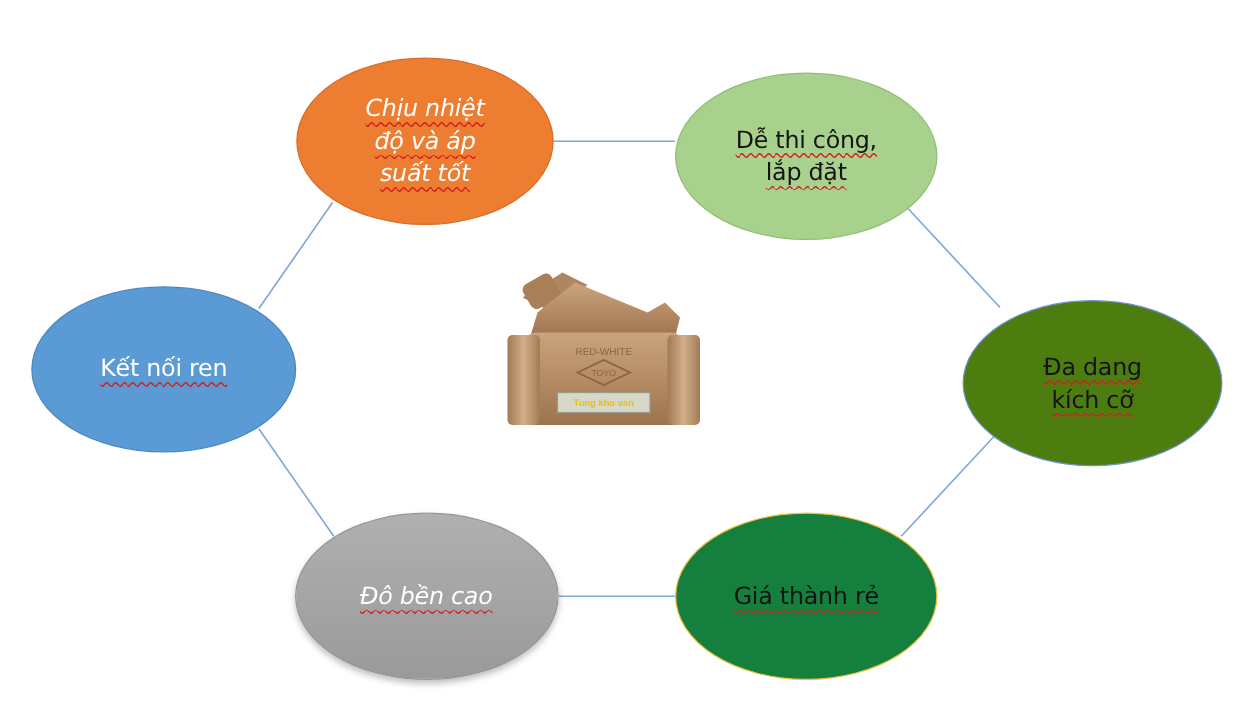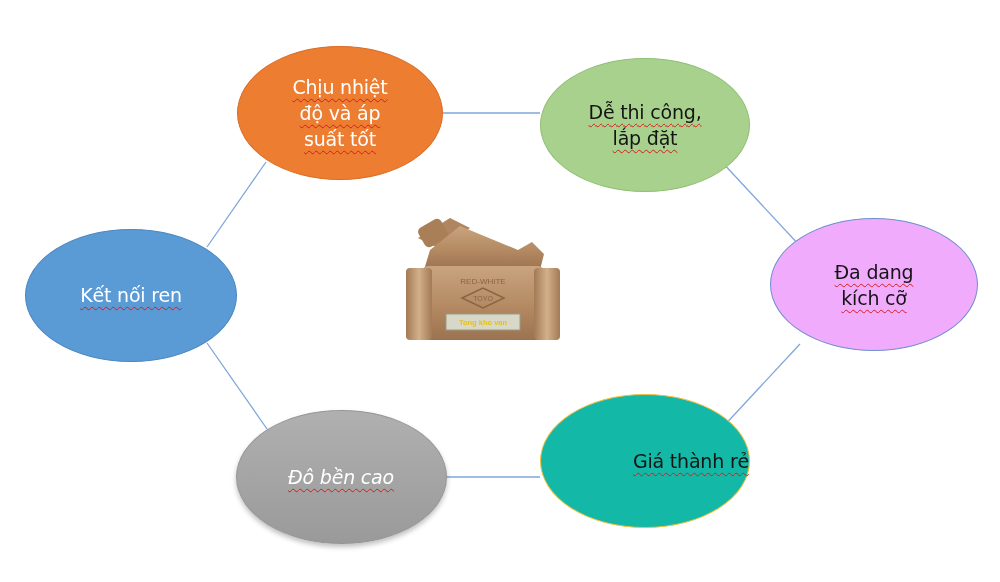--- a/index.html
+++ b/index.html
@@ -23,34 +23,34 @@
       <line x1="443" y1="113" x2="540" y2="113" stroke="#7FA7D9" stroke-width="1.3"></line>
       <line x1="721" y1="161" x2="800" y2="246" stroke="#7FA7D9" stroke-width="1.3"></line>
       <line x1="800" y1="344" x2="721" y2="429" stroke="#7FA7D9" stroke-width="1.3"></line>
       <line x1="540" y1="477" x2="447" y2="477" stroke="#7FA7D9" stroke-width="1.3"></line>
       <line x1="267" y1="429" x2="207" y2="343" stroke="#7FA7D9" stroke-width="1.3"></line>
       <line x1="207" y1="247" x2="266" y2="162" stroke="#7FA7D9" stroke-width="1.3"></line>
     </g>
 </svg>
 
 <div id="nodes">
-    <div class="node" style="left: 237px; top: 46px; width: 206px; height: 134px; background: rgb(237, 125, 49); border: 1px solid rgb(217, 109, 37);">
+    <div class="node" style="left: 237px; top: 46px; width: 206px; height: 134px; background: rgb(237, 125, 49); border: 1px solid rgb(217, 109, 37); font-style: italic;">
       <span class="node-label light">Chịu nhiệt
 độ và áp
 suất tốt</span>
     </div>
     <div class="node" style="left: 540px; top: 58px; width: 210px; height: 134px; background: rgb(169, 209, 142); border: 1px solid rgb(143, 191, 114);">
       <span class="node-label dark">Dễ thi công,
 lắp đặt</span>
     </div>
-    <div class="node" style="left: 770px; top: 218px; width: 208px; height: 133px; background: #f0abfc; border: 1px solid rgb(111, 143, 207);">
+    <div class="node" style="left: 770px; top: 240px; width: 208px; height: 133px; background: #4d7c0f; border: 1px solid rgb(111, 143, 207);">
       <span class="node-label dark">Đa dang
 kích cỡ</span>
     </div>
-    <div class="node" style="left: 540px; top: 394px; width: 210px; height: 134px; background: #14b8a6; border: 1px solid rgb(240, 192, 64); justify-content: flex-end;">
+    <div class="node" style="left: 540px; top: 410px; width: 210px; height: 134px; background: #15803d; border: 1px solid rgb(240, 192, 64);">
       <span class="node-label dark">Giá thành rẻ</span>
     </div>
     <div class="node" style="left: 235.5px; top: 410px; width: 211px; height: 134px; background: linear-gradient(rgb(176, 176, 176), rgb(154, 154, 154)); border: 1px solid rgb(149, 149, 149); box-shadow: rgba(0, 0, 0, 0.25) 0px 3px 5px; font-style: italic;">
       <span class="node-label light">Đô bền cao</span>
     </div>
     <div class="node" style="left: 25px; top: 228.5px; width: 212px; height: 133px; background: rgb(91, 155, 213); border: 1px solid rgb(74, 136, 194);">
       <span class="node-label light">Kết nối ren</span>
     </div>
   </div>
 

